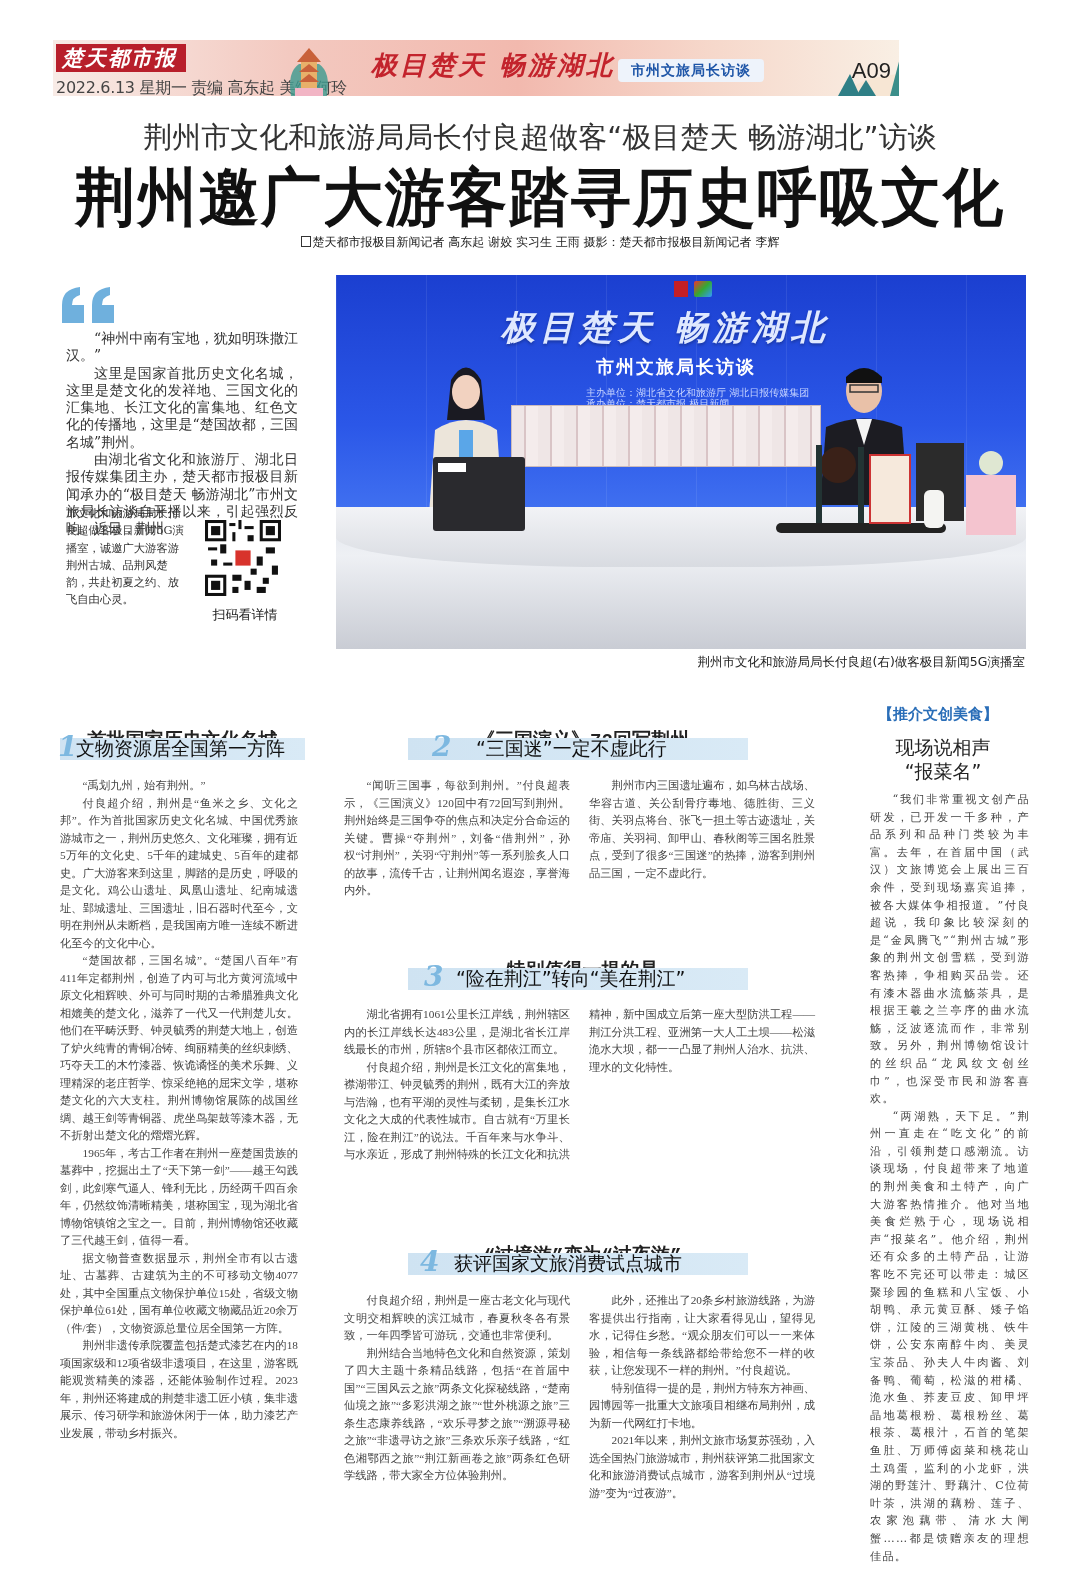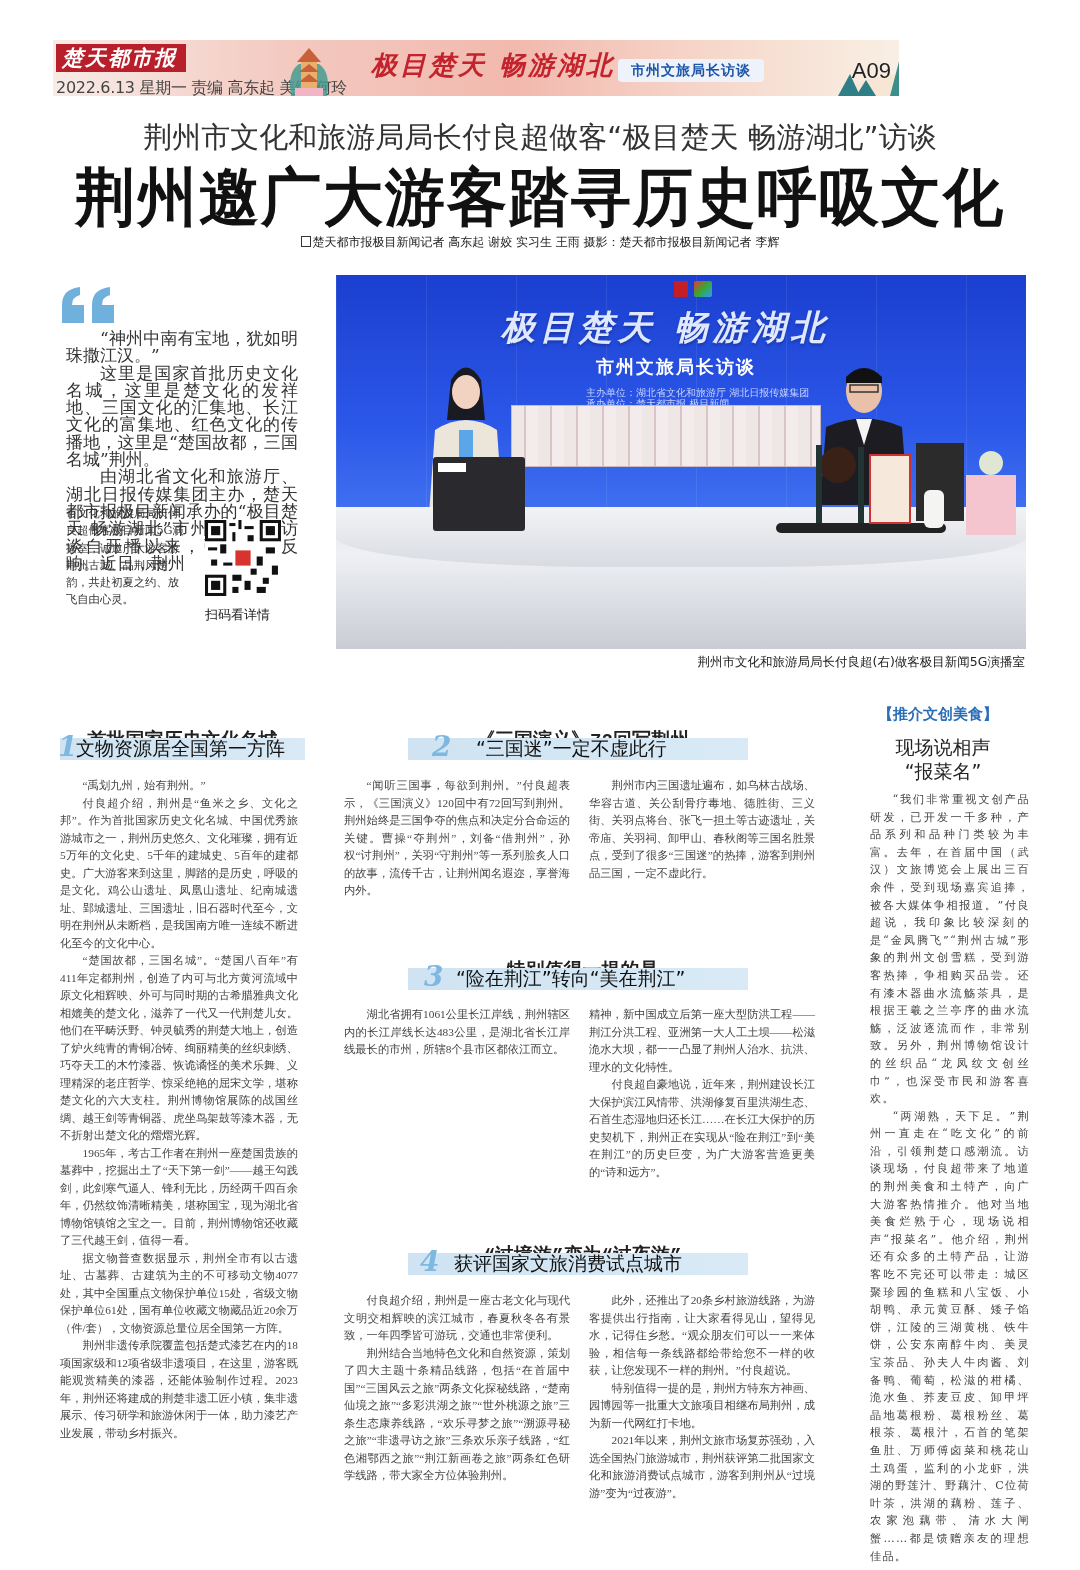--- a/index.html
+++ b/index.html
@@ -20,25 +20,25 @@
   .band .page { position: absolute; right: 8px; top: 18px; font-size: 22px; color: #222; font-family: "Liberation Sans", sans-serif; }
 
   
   .kicker { position: absolute; left: 0; width: 1080px; top: 118px; text-align: center; font-size: 29px; color: #333; letter-spacing: 0px; white-space: nowrap; }
   .headline { position: absolute; left: 0; width: 1080px; top: 158px; text-align: center; font-size: 60px; font-weight: bold; color: #111; letter-spacing: 2px; white-space: nowrap; transform: scaleY(1.05); }
   .byline { position: absolute; left: 0; width: 1080px; top: 234px; text-align: center; font-size: 12px; color: #222; white-space: nowrap; }
   .byline .box { display: inline-block; width: 10px; height: 11px; border: 1px solid #333; margin-right: 2px; vertical-align: -1px; }
 
   
   .quote-icon { position: absolute; left: 60px; top: 285px; width: 60px; height: 40px; }
-  .intro { position: absolute; left: 66px; top: 330px; width: 232px; font-family: "DejaVu Serif", serif; font-size: 17px; line-height: 17.3px; color: #333; text-align: justify; }
+  .intro { position: absolute; left: 66px; top: 330px; width: 232px; font-family: "DejaVu Serif", serif; font-size: 14px; line-height: 17.3px; color: #333; text-align: justify; }
   .intro p { text-indent: 2em; }
   .intro-narrow { position: absolute; left: 66px; top: 505px; width: 120px; font-family: "DejaVu Serif", serif; font-size: 11.3px; line-height: 17.3px; color: #333; }
   .qr { position: absolute; left: 205px; top: 520px; width: 76px; height: 76px; background: #fff; }
-  .qr-label { position: absolute; left: 205px; top: 606px; width: 80px; text-align: left; font-size: 13px; color: #222; }
+  .qr-label { position: absolute; left: 205px; top: 606px; width: 80px; text-align: center; font-size: 13px; color: #222; }
 
   
   .photo { position: absolute; left: 336px; top: 275px; width: 690px; height: 374px; overflow: hidden;
            background: linear-gradient(180deg, #1b3fd0 0%, #2b57e8 40%, #3f6ff0 62%, #dfe4ec 62%, #eef0f4 75%, #c9ccd4 100%); }
   .photo .grid { position: absolute; inset: 0; background-image: linear-gradient(90deg, rgba(255,255,255,0.08) 1px, transparent 1px); background-size: 90px 100%; height: 62%; }
   .photo .p-title { position: absolute; left: 165px; top: 30px; font-family: "DejaVu Serif", serif; font-size: 34px; font-weight: bold; color: #dfe8ff; letter-spacing: 5px; font-style: italic; white-space: nowrap; text-shadow: 0 2px 3px rgba(0,0,0,0.25); }
   .photo .p-sub { position: absolute; left: 260px; top: 80px; font-family: "DejaVu Serif", serif; font-size: 18px; font-weight: bold; color: #ffffff; letter-spacing: 2px; white-space: nowrap; }
   .photo .p-org { position: absolute; left: 250px; top: 112px; font-size: 10px; color: #c7d4ff; line-height: 11px; white-space: nowrap; }
   .photo .logo-a { position: absolute; left: 338px; top: 6px; width: 14px; height: 16px; background: #c41f26; }
   .photo .logo-b { position: absolute; left: 358px; top: 6px; width: 18px; height: 16px; background: linear-gradient(135deg,#e33,#3a3,#39f); border-radius: 2px; }
@@ -210,24 +210,24 @@
 <div class="col" style="left:589px;top:777px;width:226px;">
   <p>荆州市内三国遗址遍布，如乌林古战场、华容古道、关公刮骨疗毒地、德胜街、三义街、关羽点将台、张飞一担土等古迹遗址，关帝庙、关羽祠、卸甲山、春秋阁等三国名胜景点，受到了很多“三国迷”的热捧，游客到荆州品三国，一定不虚此行。</p>
 </div>
 
 <div class="sec-title" style="left:335px;top:937px;width:495px;">特别值得一提的是</div>
 <div class="sec-bar" style="left:408px;top:968px;width:340px;"></div>
 <div class="sec-num" style="left:424px;top:963px;">3</div>
 <div class="sec-sub" style="left:456px;top:966px;">“险在荆江”转向“美在荆江”</div>
 <div class="col" style="left:344px;top:1006px;width:226px;">
   <p>湖北省拥有1061公里长江岸线，荆州辖区内的长江岸线长达483公里，是湖北省长江岸线最长的市州，所辖8个县市区都依江而立。</p>
+  <p>付良超介绍，荆州是长江文化的富集地，襟湖带江、钟灵毓秀的荆州，既有大江的奔放与浩瀚，也有平湖的灵性与柔韧，是集长江水文化之大成的代表性城市。自古就有“万里长江，险在荆江”的说法。千百年来与水争斗、与水亲近，形成了荆州特殊的长江文化和抗洪</p>
 </div>
 <div class="col" style="left:589px;top:1006px;width:226px;">
   <div>精神，新中国成立后第一座大型防洪工程——荆江分洪工程、亚洲第一大人工土坝——松滋洈水大坝，都一一凸显了荆州人治水、抗洪、理水的文化特性。</div>
-  <p>付良超自豪地说，近年来，荆州建设长江大保护滨江风情带、洪湖修复百里洪湖生态、石首生态湿地归还长江……在长江大保护的历史契机下，荆州正在实现从“险在荆江”到“美在荆江”的历史巨变，为广大游客营造更美的“诗和远方”。</p>
 </div>
 
 <div class="sec-title" style="left:335px;top:1222px;width:495px;">“过境游”变为“过夜游”</div>
 <div class="sec-bar" style="left:408px;top:1253px;width:340px;"></div>
 <div class="sec-num" style="left:420px;top:1248px;">4</div>
 <div class="sec-sub" style="left:454px;top:1251px;">获评国家文旅消费试点城市</div>
 <div class="col" style="left:344px;top:1292px;width:226px;">
   <p>付良超介绍，荆州是一座古老文化与现代文明交相辉映的滨江城市，春夏秋冬各有景致，一年四季皆可游玩，交通也非常便利。</p>
   <p>荆州结合当地特色文化和自然资源，策划了四大主题十条精品线路，包括“在首届中国”“三国风云之旅”两条文化探秘线路，“楚南仙境之旅”“多彩洪湖之旅”“世外桃源之旅”三条生态康养线路，“欢乐寻梦之旅”“溯源寻秘之旅”“非遗寻访之旅”三条欢乐亲子线路，“红色湘鄂西之旅”“荆江新画卷之旅”两条红色研学线路，带大家全方位体验荆州。</p>
 </div>

